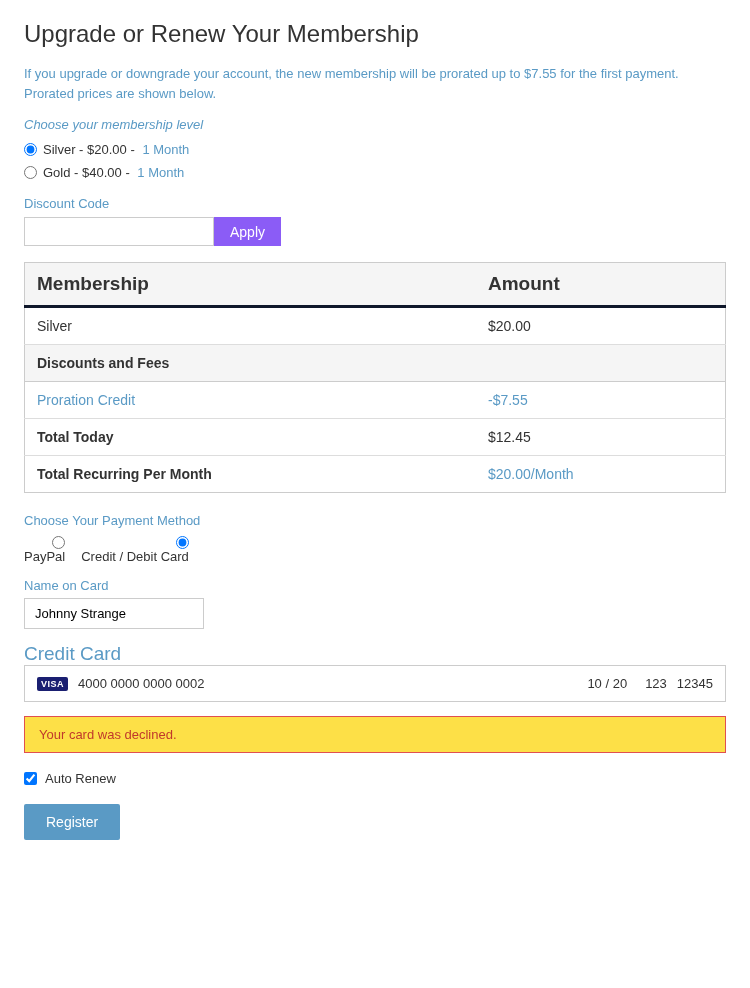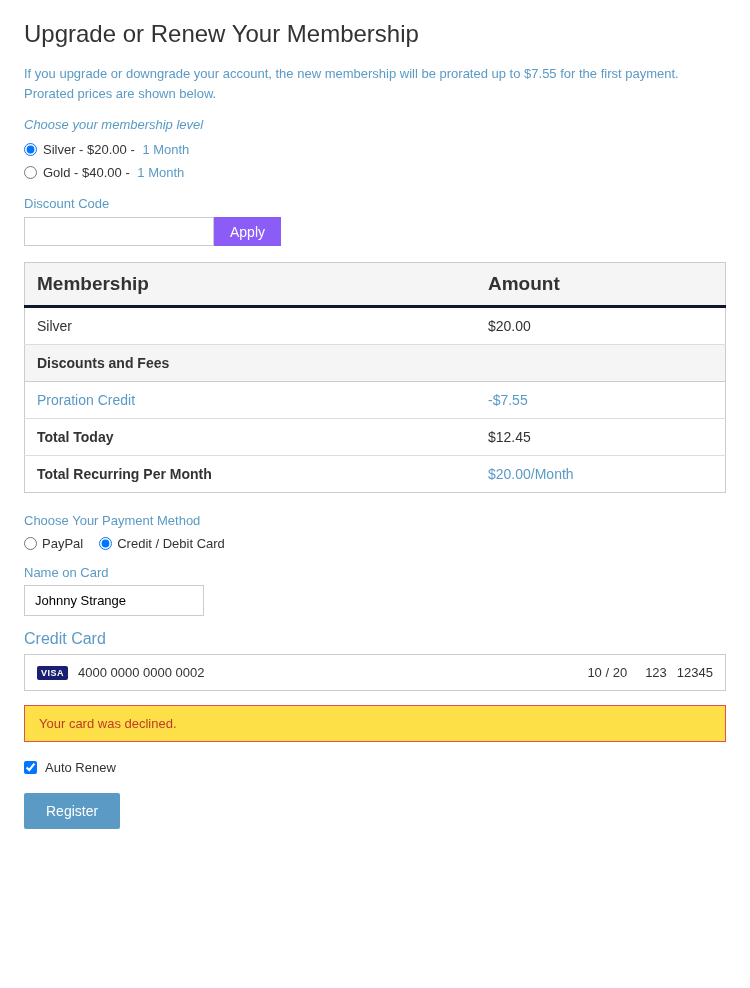--- a/index.html
+++ b/index.html
@@ -111,41 +111,40 @@
     }
     .payment-methods {
       display: flex;
       align-items: center;
       gap: 16px;
       margin-bottom: 14px;
       font-size: 13px;
     }
     .payment-methods label {
       display: flex;
-      align-items: center;
-      gap: 5px;
+      align-items: flex-end;
       cursor: pointer;
+      flex-direction: column;
     }
     .field-label {
       color: #5a9ac5;
       font-size: 13px;
       margin-bottom: 5px;
     }
     .field-input {
       border: 1px solid #ccc;
       padding: 7px 10px;
       font-size: 13px;
       width: 180px;
       margin-bottom: 14px;
       outline: none;
     }
     .credit-card-label {
       color: #5a9ac5;
-      font-size: 16px;
-      margin-bottom: 6px;
+      font-size: 19px;
     }
     .card-box {
       border: 1px solid #ccc;
       padding: 10px 12px;
       display: flex;
       align-items: center;
       gap: 10px;
       font-size: 13px;
       margin-bottom: 14px;
       width: 100%;

